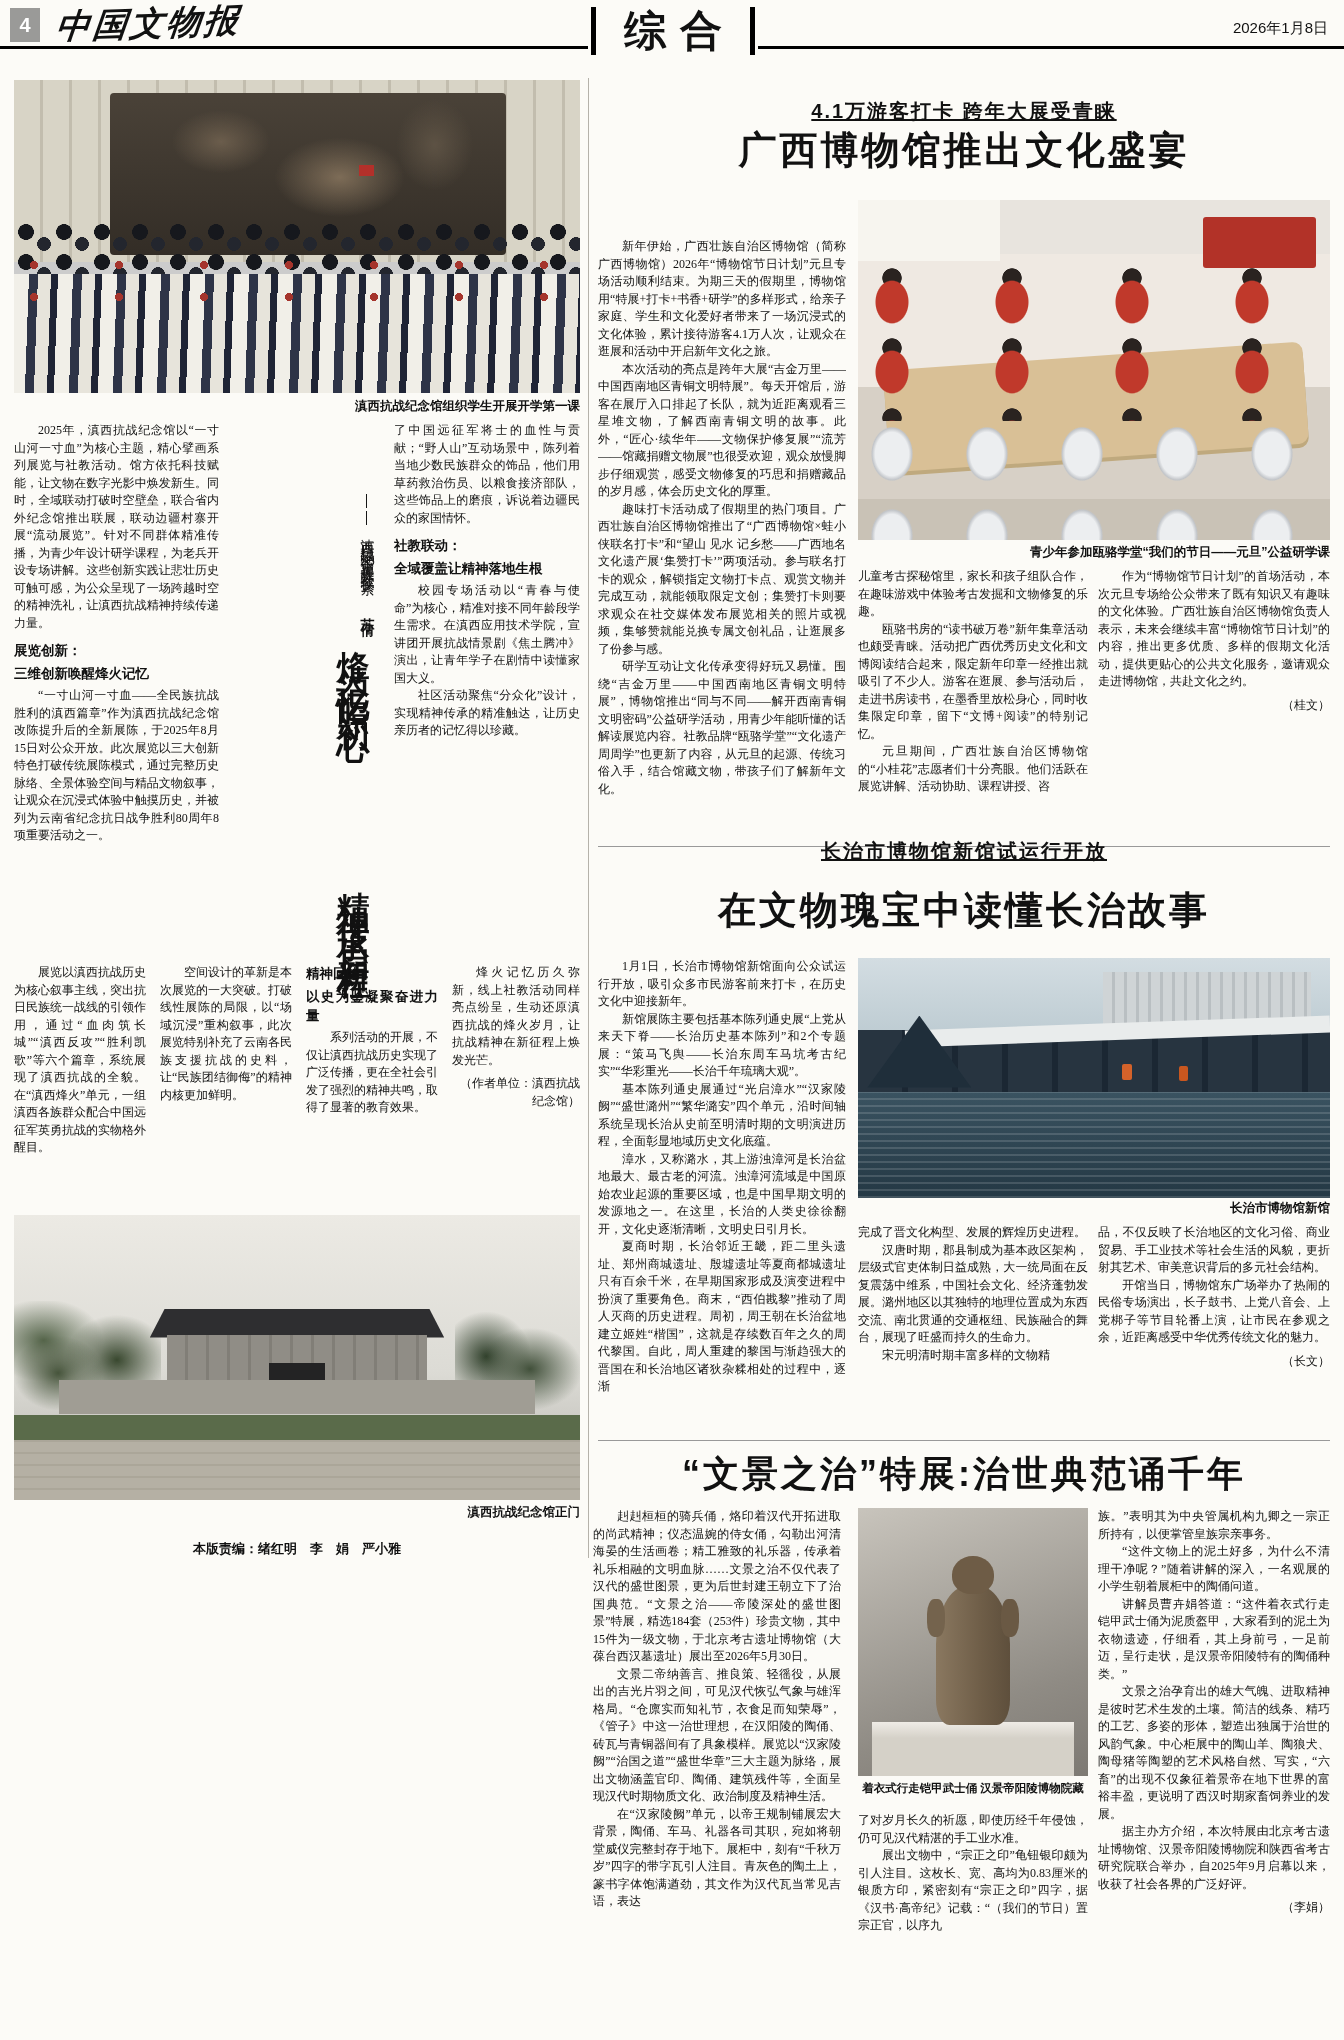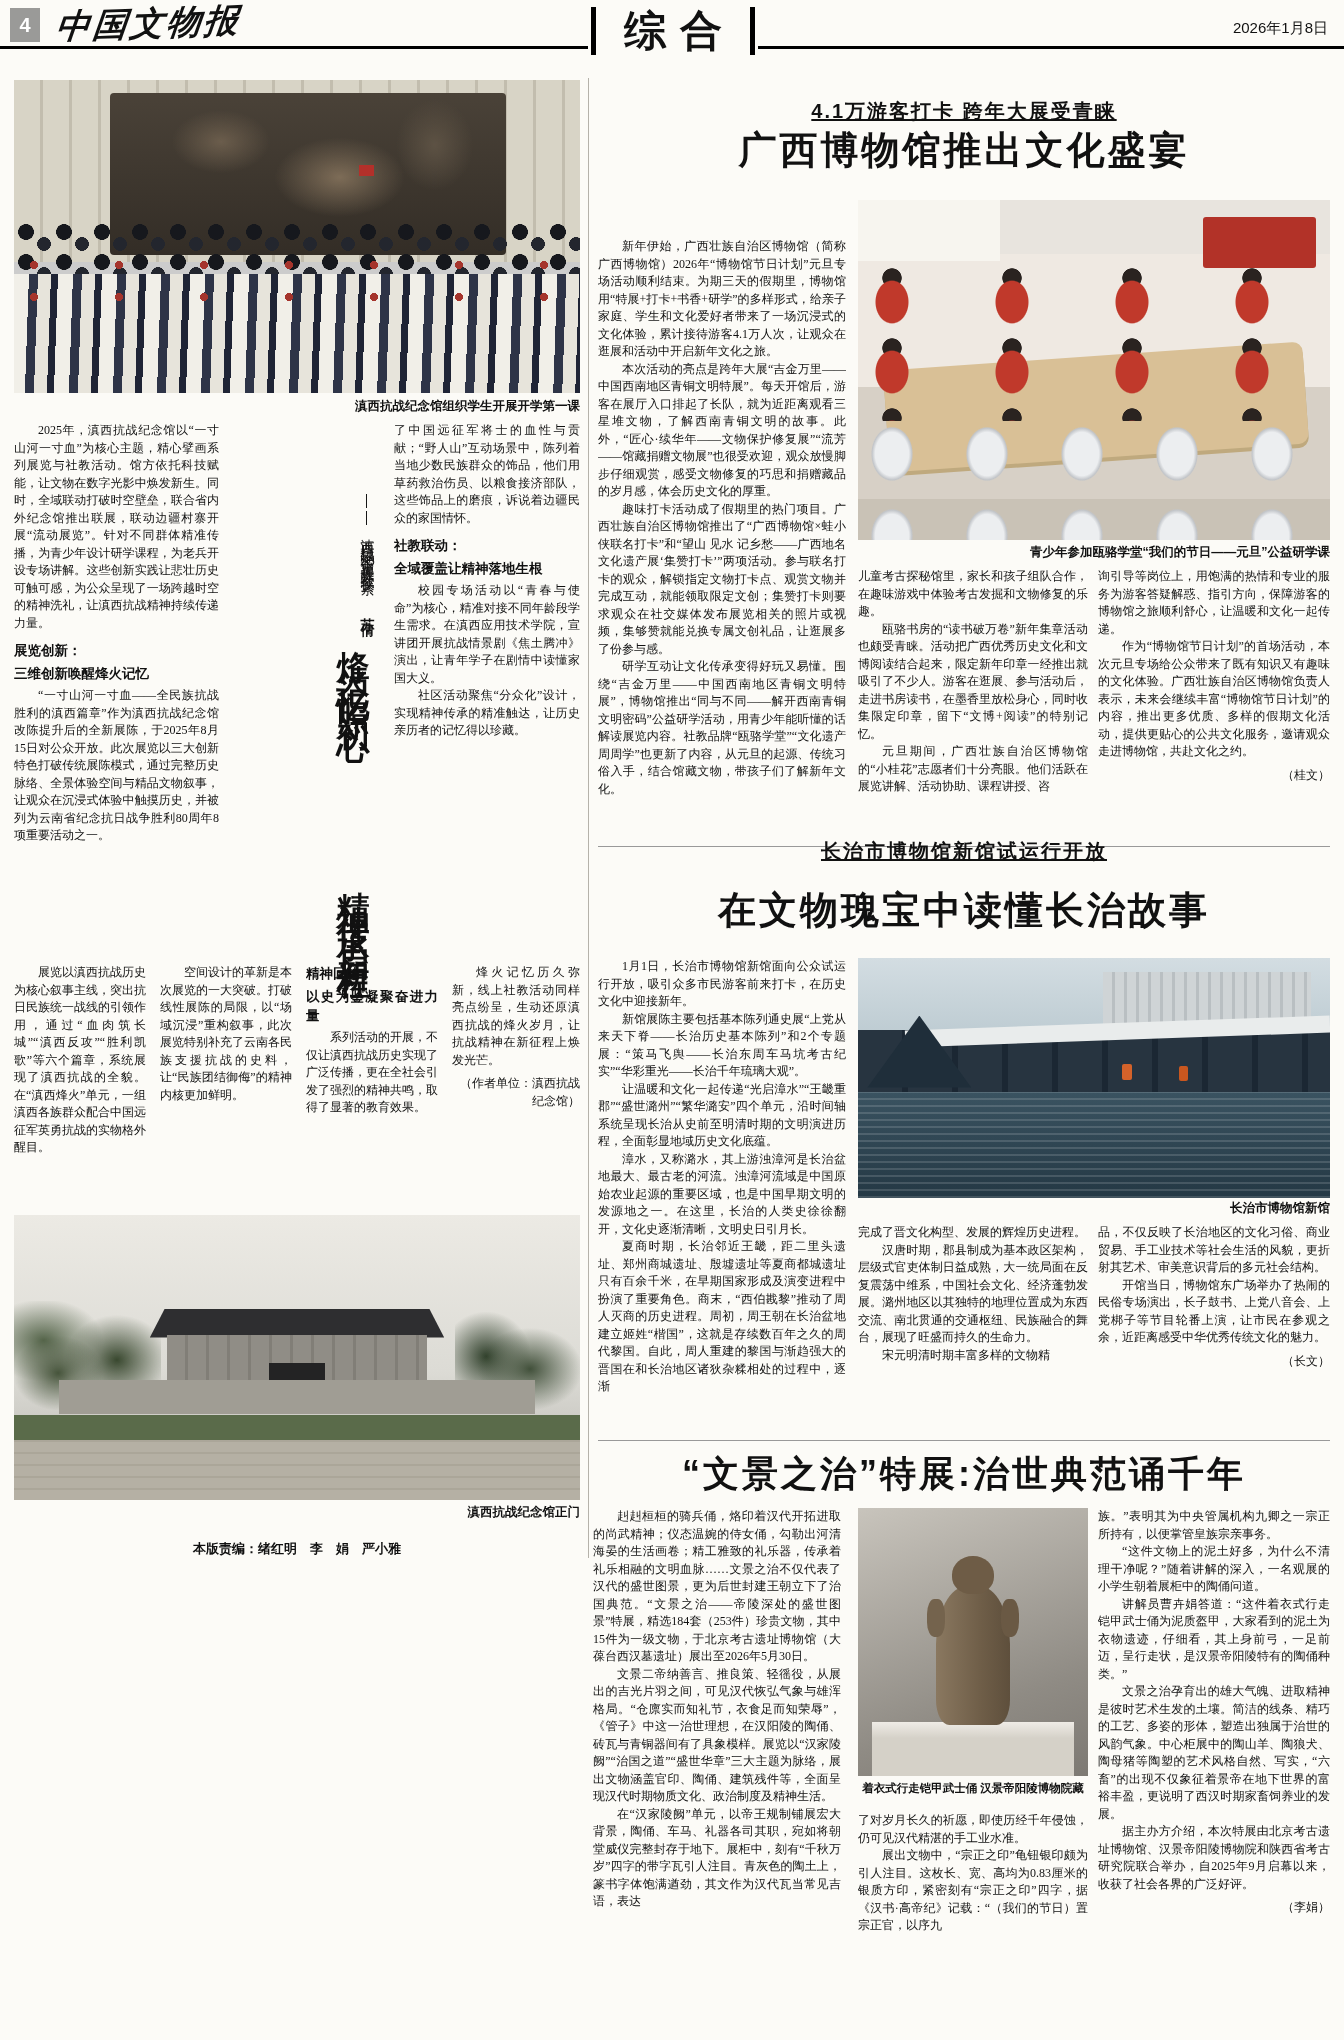--- a/index.html
+++ b/index.html
@@ -135,21 +135,20 @@
     <p>本次活动的亮点是跨年大展“吉金万里——中国西南地区青铜文明特展”。每天开馆后，游客在展厅入口排起了长队，就为近距离观看三星堆文物，了解西南青铜文明的故事。此外，“匠心·续华年——文物保护修复展”“流芳——馆藏捐赠文物展”也很受欢迎，观众放慢脚步仔细观赏，感受文物修复的巧思和捐赠藏品的岁月感，体会历史文化的厚重。</p>
     <p>趣味打卡活动成了假期里的热门项目。广西壮族自治区博物馆推出了“广西博物馆×蛙小侠联名打卡”和“望山 见水 记乡愁——广西地名文化遗产展‘集赞打卡’”两项活动。参与联名打卡的观众，解锁指定文物打卡点、观赏文物并完成互动，就能领取限定文创；集赞打卡则要求观众在社交媒体发布展览相关的照片或视频，集够赞就能兑换专属文创礼品，让逛展多了份参与感。</p>
     <p>研学互动让文化传承变得好玩又易懂。围绕“吉金万里——中国西南地区青铜文明特展”，博物馆推出“同与不同——解开西南青铜文明密码”公益研学活动，用青少年能听懂的话解读展览内容。社教品牌“瓯骆学堂”“文化遗产周周学”也更新了内容，从元旦的起源、传统习俗入手，结合馆藏文物，带孩子们了解新年文化。</p>
   </div>
   <div class="abs bodytext" style="left:858px;top:568px;width:230px;height:252px;">
     <p style="text-indent:0;">儿童考古探秘馆里，家长和孩子组队合作，在趣味游戏中体验考古发掘和文物修复的乐趣。</p>
     <p>瓯骆书房的“读书破万卷”新年集章活动也颇受青睐。活动把广西优秀历史文化和文博阅读结合起来，限定新年印章一经推出就吸引了不少人。游客在逛展、参与活动后，走进书房读书，在墨香里放松身心，同时收集限定印章，留下“文博+阅读”的特别记忆。</p>
     <p>元旦期间，广西壮族自治区博物馆的“小桂花”志愿者们十分亮眼。他们活跃在展览讲解、活动协助、课程讲授、咨</p>
   </div>
   <div class="abs bodytext" style="left:1098px;top:568px;width:232px;height:252px;">
-    <p style="text-indent:0;">询引导等岗位上，用饱满的热情和专业的服务为游客答疑解惑、指引方向，保障游客的博物馆之旅顺利舒心，让温暖和文化一起传递。</p>
     <p>作为“博物馆节日计划”的首场活动，本次元旦专场给公众带来了既有知识又有趣味的文化体验。广西壮族自治区博物馆负责人表示，未来会继续丰富“博物馆节日计划”的内容，推出更多优质、多样的假期文化活动，提供更贴心的公共文化服务，邀请观众走进博物馆，共赴文化之约。</p>
     <p class="byline">（桂文）</p>
   </div>
 
   <div class="abs thinrule" style="left:598px;top:846px;width:732px;"></div>
 
   <div class="abs kicker" style="left:598px;top:838px;width:732px;">长治市博物馆新馆试运行开放</div>
   <div class="abs bigtitle" style="left:598px;top:886px;width:732px;">在文物瑰宝中读懂长治故事</div>
 
   <div class="abs photo" style="left:858px;top:958px;width:472px;height:240px;">
@@ -160,21 +159,21 @@
     <div class="layer" style="left:2%;top:24%;width:22%;height:30%;background:#1f2e3a;clip-path:polygon(50% 0,100% 100%,0 100%);"></div>
     <div class="layer" style="left:56%;top:44%;width:10px;height:16px;background:#d4622a;border-radius:2px;"></div>
     <div class="layer" style="left:68%;top:45%;width:9px;height:15px;background:#c9571f;border-radius:2px;"></div>
     <div class="layer" style="left:0;right:0;top:56%;bottom:0;background:linear-gradient(#3a5361,#243844),repeating-linear-gradient(0deg,rgba(255,255,255,.14) 0 2px,transparent 2px 7px);background-blend-mode:overlay;"></div>
   </div>
   <div class="abs caption" style="left:858px;top:1200px;width:472px;">长治市博物馆新馆</div>
 
   <div class="abs bodytext" style="left:598px;top:958px;width:248px;height:474px;">
     <p>1月1日，长治市博物馆新馆面向公众试运行开放，吸引众多市民游客前来打卡，在历史文化中迎接新年。</p>
     <p>新馆展陈主要包括基本陈列通史展“上党从来天下脊——长治历史基本陈列”和2个专题展：“策马飞舆——长治东周车马坑考古纪实”“华彩重光——长治千年琉璃大观”。</p>
-    <p>让温暖和文化一起传递“光启漳水”“王畿重郡”“盛世潞州”“繁华潞安”四个单元，沿时间轴系统呈现长治从史前至明清时期的文明演进历程，全面彰显地域历史文化底蕴。</p>
+    <p>基本陈列通史展通过“光启漳水”“汉家陵阙”“盛世潞州”“繁华潞安”四个单元，沿时间轴系统呈现长治从史前至明清时期的文明演进历程，全面彰显地域历史文化底蕴。</p>
     <p>漳水，又称潞水，其上游浊漳河是长治盆地最大、最古老的河流。浊漳河流域是中国原始农业起源的重要区域，也是中国早期文明的发源地之一。在这里，长治的人类史徐徐翻开，文化史逐渐清晰，文明史日引月长。</p>
     <p>夏商时期，长治邻近王畿，距二里头遗址、郑州商城遗址、殷墟遗址等夏商都城遗址只有百余千米，在早期国家形成及演变进程中扮演了重要角色。商末，“西伯戡黎”推动了周人灭商的历史进程。周初，周王朝在长治盆地建立姬姓“楷国”，这就是存续数百年之久的周代黎国。自此，周人重建的黎国与渐趋强大的晋国在和长治地区诸狄杂糅相处的过程中，逐渐</p>
   </div>
   <div class="abs bodytext" style="left:1098px;top:1224px;width:232px;height:208px;">
     <p style="text-indent:0;">品，不仅反映了长治地区的文化习俗、商业贸易、手工业技术等社会生活的风貌，更折射其艺术、审美意识背后的多元社会结构。</p>
     <p>开馆当日，博物馆东广场举办了热闹的民俗专场演出，长子鼓书、上党八音会、上党梆子等节目轮番上演，让市民在参观之余，近距离感受中华优秀传统文化的魅力。</p>
     <p class="byline">（长文）</p>
   </div>
   <div class="abs bodytext" style="left:858px;top:1224px;width:230px;height:208px;">
     <p style="text-indent:0;">完成了晋文化构型、发展的辉煌历史进程。</p>

